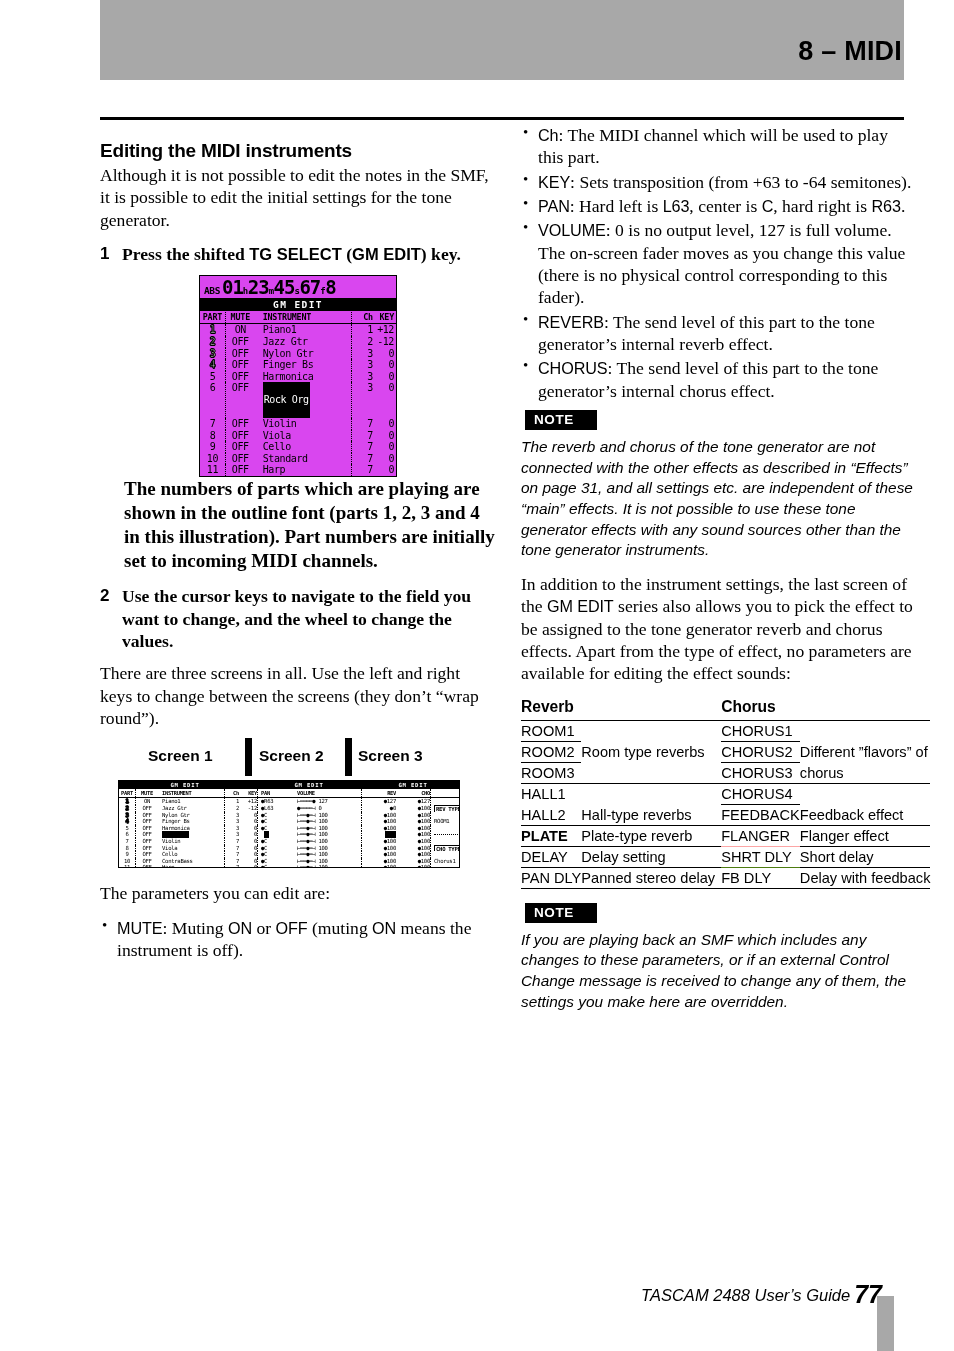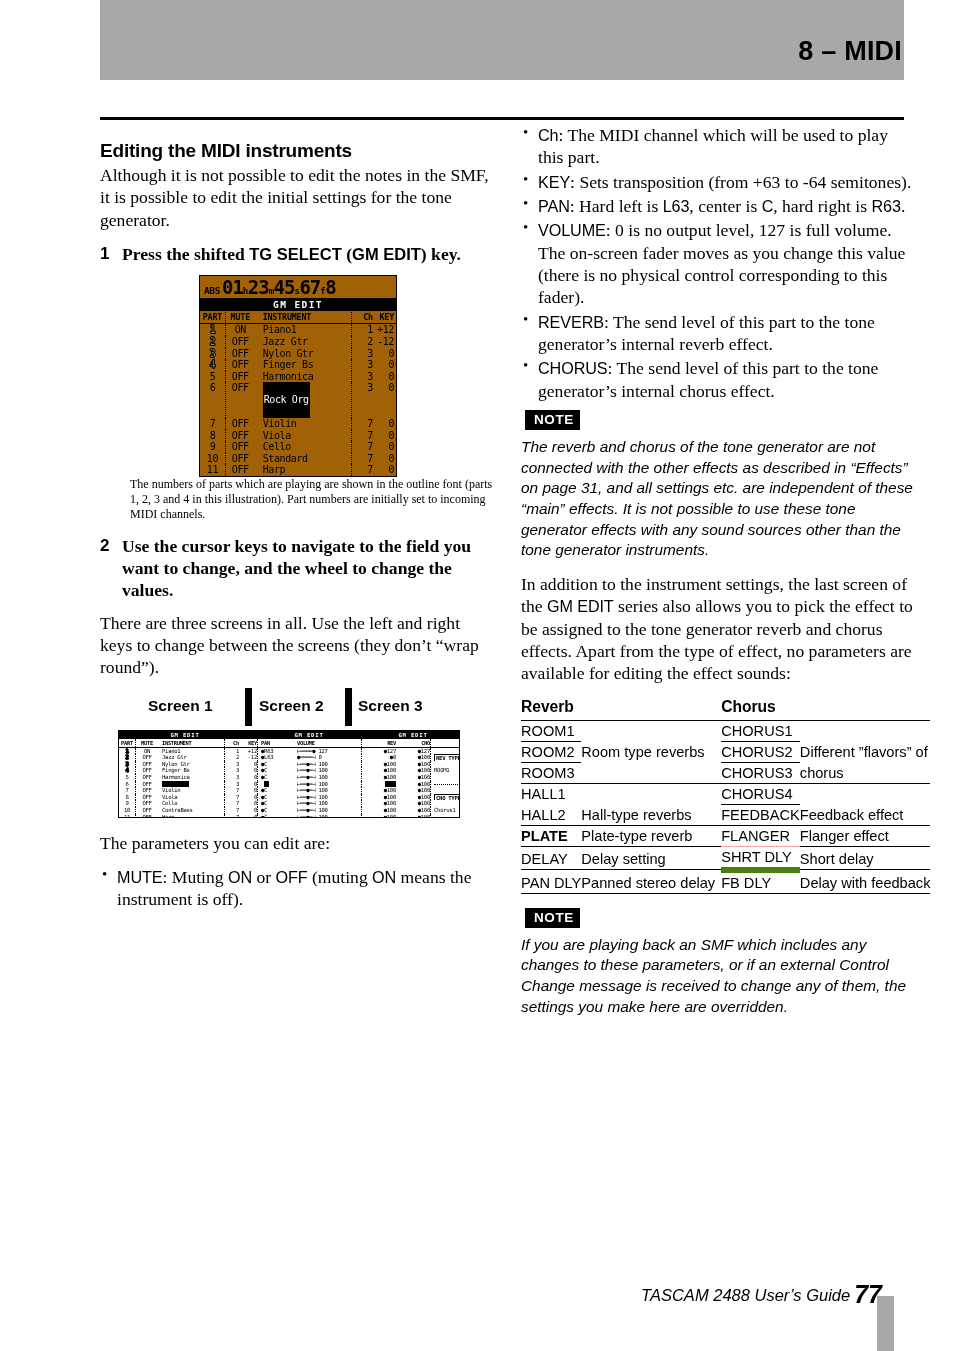--- a/index.html
+++ b/index.html
@@ -23,49 +23,49 @@
   h2.sec{font-family:"Liberation Sans",sans-serif;font-size:19px;font-weight:bold;margin:16px 0 2px 0;letter-spacing:-.2px;}
   p.body{font-size:17.6px;line-height:1.27;margin:0 0 12px 0;text-align:left;}
   p.body.tight{margin-bottom:9px;}
 
   
   .step{display:flex;margin:0 0 10px 0;font-weight:bold;font-size:17.6px;line-height:1.27;}
   .step .num{width:22px;flex:0 0 22px;font-family:"Liberation Sans",sans-serif;font-size:17px;}
   .step .txt{flex:1;}
   .step .txt .sans{font-family:"Liberation Sans",sans-serif;font-weight:bold;font-size:16.5px;}
 
-  .indent-bold{margin:0 0 12px 30px;font-weight:normal;font-size:12px;line-height:1.27;}
+  .indent-bold{margin:0 0 12px 24px;font-weight:bold;font-size:19px;line-height:1.27;}
 
   
   ul.b{list-style:none;margin:0 0 0 0;padding:0;}
   ul.b li{position:relative;padding-left:17px;margin-bottom:2px;font-size:17.6px;line-height:1.27;}
   ul.b li:before{content:"\2022";position:absolute;left:2px;top:-1px;font-size:15px;}
   .mono{font-family:"Liberation Sans",sans-serif;font-size:16.2px;letter-spacing:-.1px;}
 
   
   .note-tag{display:inline-block;background:#000;color:#fff;font-family:"Liberation Sans",sans-serif;
-            font-weight:bold;font-size:13.5px;letter-spacing:.6px;padding:2px 6px 3px 9px;margin:6px 0 7px 4px;}
+            font-weight:bold;font-size:13.5px;letter-spacing:.6px;padding:2px 23px 3px 9px;margin:6px 0 7px 4px;}
   p.note{font-family:"Liberation Sans",sans-serif;font-style:italic;font-size:15.4px;line-height:1.34;margin:0 0 12px 0;}
 
   
   .scr-row{position:relative;height:38px;margin:6px 0 4px 0;}
   .scr-row .lab{position:absolute;top:9px;font-family:"Liberation Sans",sans-serif;font-weight:bold;font-size:15.5px;}
   .scr-row .bar{position:absolute;top:0;width:7px;height:38px;background:#000;}
 
   
   table.fx{border-collapse:collapse;width:390px;font-family:"Liberation Sans",sans-serif;font-size:14.6px;margin-top:4px;}
   table.fx th{text-align:left;font-size:15.6px;font-weight:bold;padding:1px 0 4px 0;border-bottom:1.6px solid #000;}
   table.fx td{padding:2px 0 2px 0;vertical-align:bottom;white-space:nowrap;}
   table.fx td.c1{width:62px;}
   table.fx td.c2{width:140px;padding-right:6px;}
   table.fx td.c3{width:75px;}
   table.fx td.c4{width:auto;}
 
   
-  .lcd{background:#a16207;border:1.6px solid #000;font-family:"DejaVu Sans Mono",monospace;color:#000;}
+  .lcd{background:#d946ef;border:1.6px solid #000;font-family:"DejaVu Sans Mono",monospace;color:#000;}
   .lcd1{position:relative;width:196px;margin:10px auto 0 auto;padding:0;}
   .lcd1 .time{display:flex;align-items:baseline;padding:2px 3px 1px 4px;border-bottom:1.4px solid #000;}
   .lcd1 .abs{font-size:9.5px;font-weight:bold;letter-spacing:-.4px;margin-right:2px;}
   .lcd1 .tcode{font-size:19px;font-weight:bold;letter-spacing:-1px;line-height:1;}
   .lcd1 .tcode sub{font-size:9px;font-weight:bold;vertical-align:baseline;letter-spacing:-.5px;}
   .lcd1 .titlebar{background:#000;color:#fff;text-align:center;font-size:9.5px;font-weight:bold;letter-spacing:1.4px;line-height:12px;}
   .lcd1 .hdrrow{display:flex;font-size:8.4px;font-weight:bold;letter-spacing:-.2px;border-bottom:1.2px solid #000;
                 line-height:11px;padding-top:1px;}
   .lcd1 .rw{display:flex;font-size:10px;line-height:11.6px;letter-spacing:-.4px;}
   .c-part{width:26px;text-align:center;}
@@ -450,21 +450,21 @@
         </tr>
         <tr>
           <td class="c1" style="border-bottom:1px solid #000;font-weight:bold;">PLATE</td>
           <td class="c2" style="border-bottom:1px solid #000;">Plate-type reverb</td>
           <td class="c3" style="border-bottom:1px solid #fca5a5;">FLANGER</td>
           <td class="c4" style="border-bottom:1px solid #000;">Flanger effect</td>
         </tr>
         <tr>
           <td class="c1" style="border-bottom:1px solid #000;">DELAY</td>
           <td class="c2" style="border-bottom:1px solid #000;">Delay setting</td>
-          <td class="c3" style="border-bottom:6px solid #4d7c0f;">SHRT DLY</td>
+          <td class="c3" style="border-bottom:1px solid #4d7c0f;">SHRT DLY</td>
           <td class="c4" style="border-bottom:1px solid #000;">Short delay</td>
         </tr>
         <tr>
           <td class="c1" style="border-bottom:1.4px solid #000;">PAN DLY</td>
           <td class="c2" style="border-bottom:1.4px solid #000;">Panned stereo delay</td>
           <td class="c3" style="border-bottom:1.4px solid #000;">FB DLY</td>
           <td class="c4" style="border-bottom:1.4px solid #000;">Delay with feedback</td>
         </tr>
       </tbody>
   </table>

